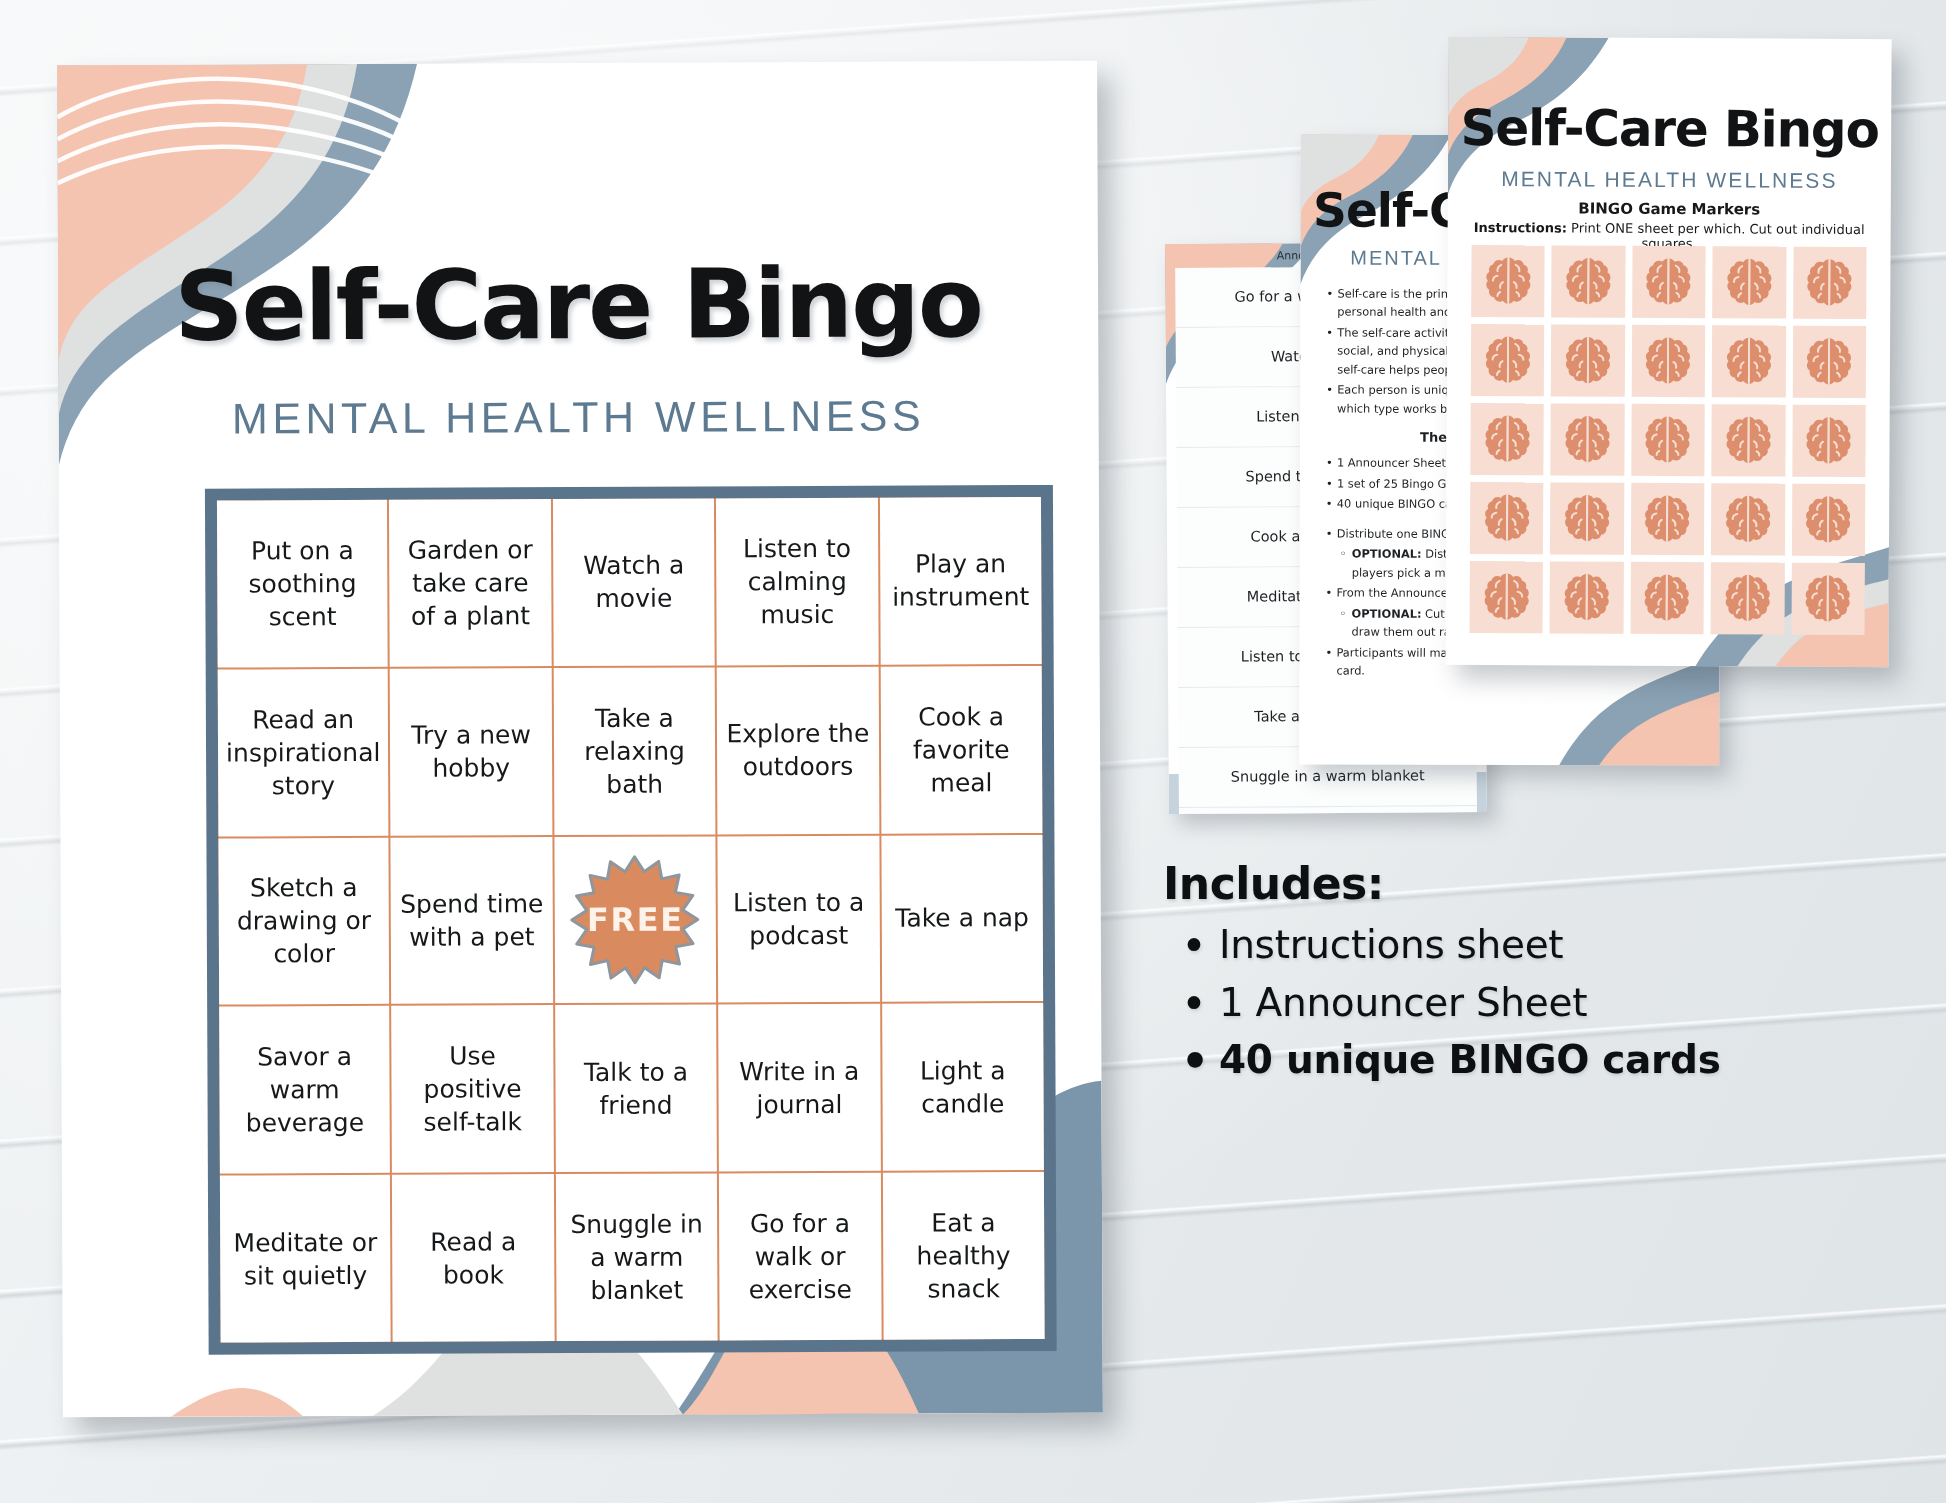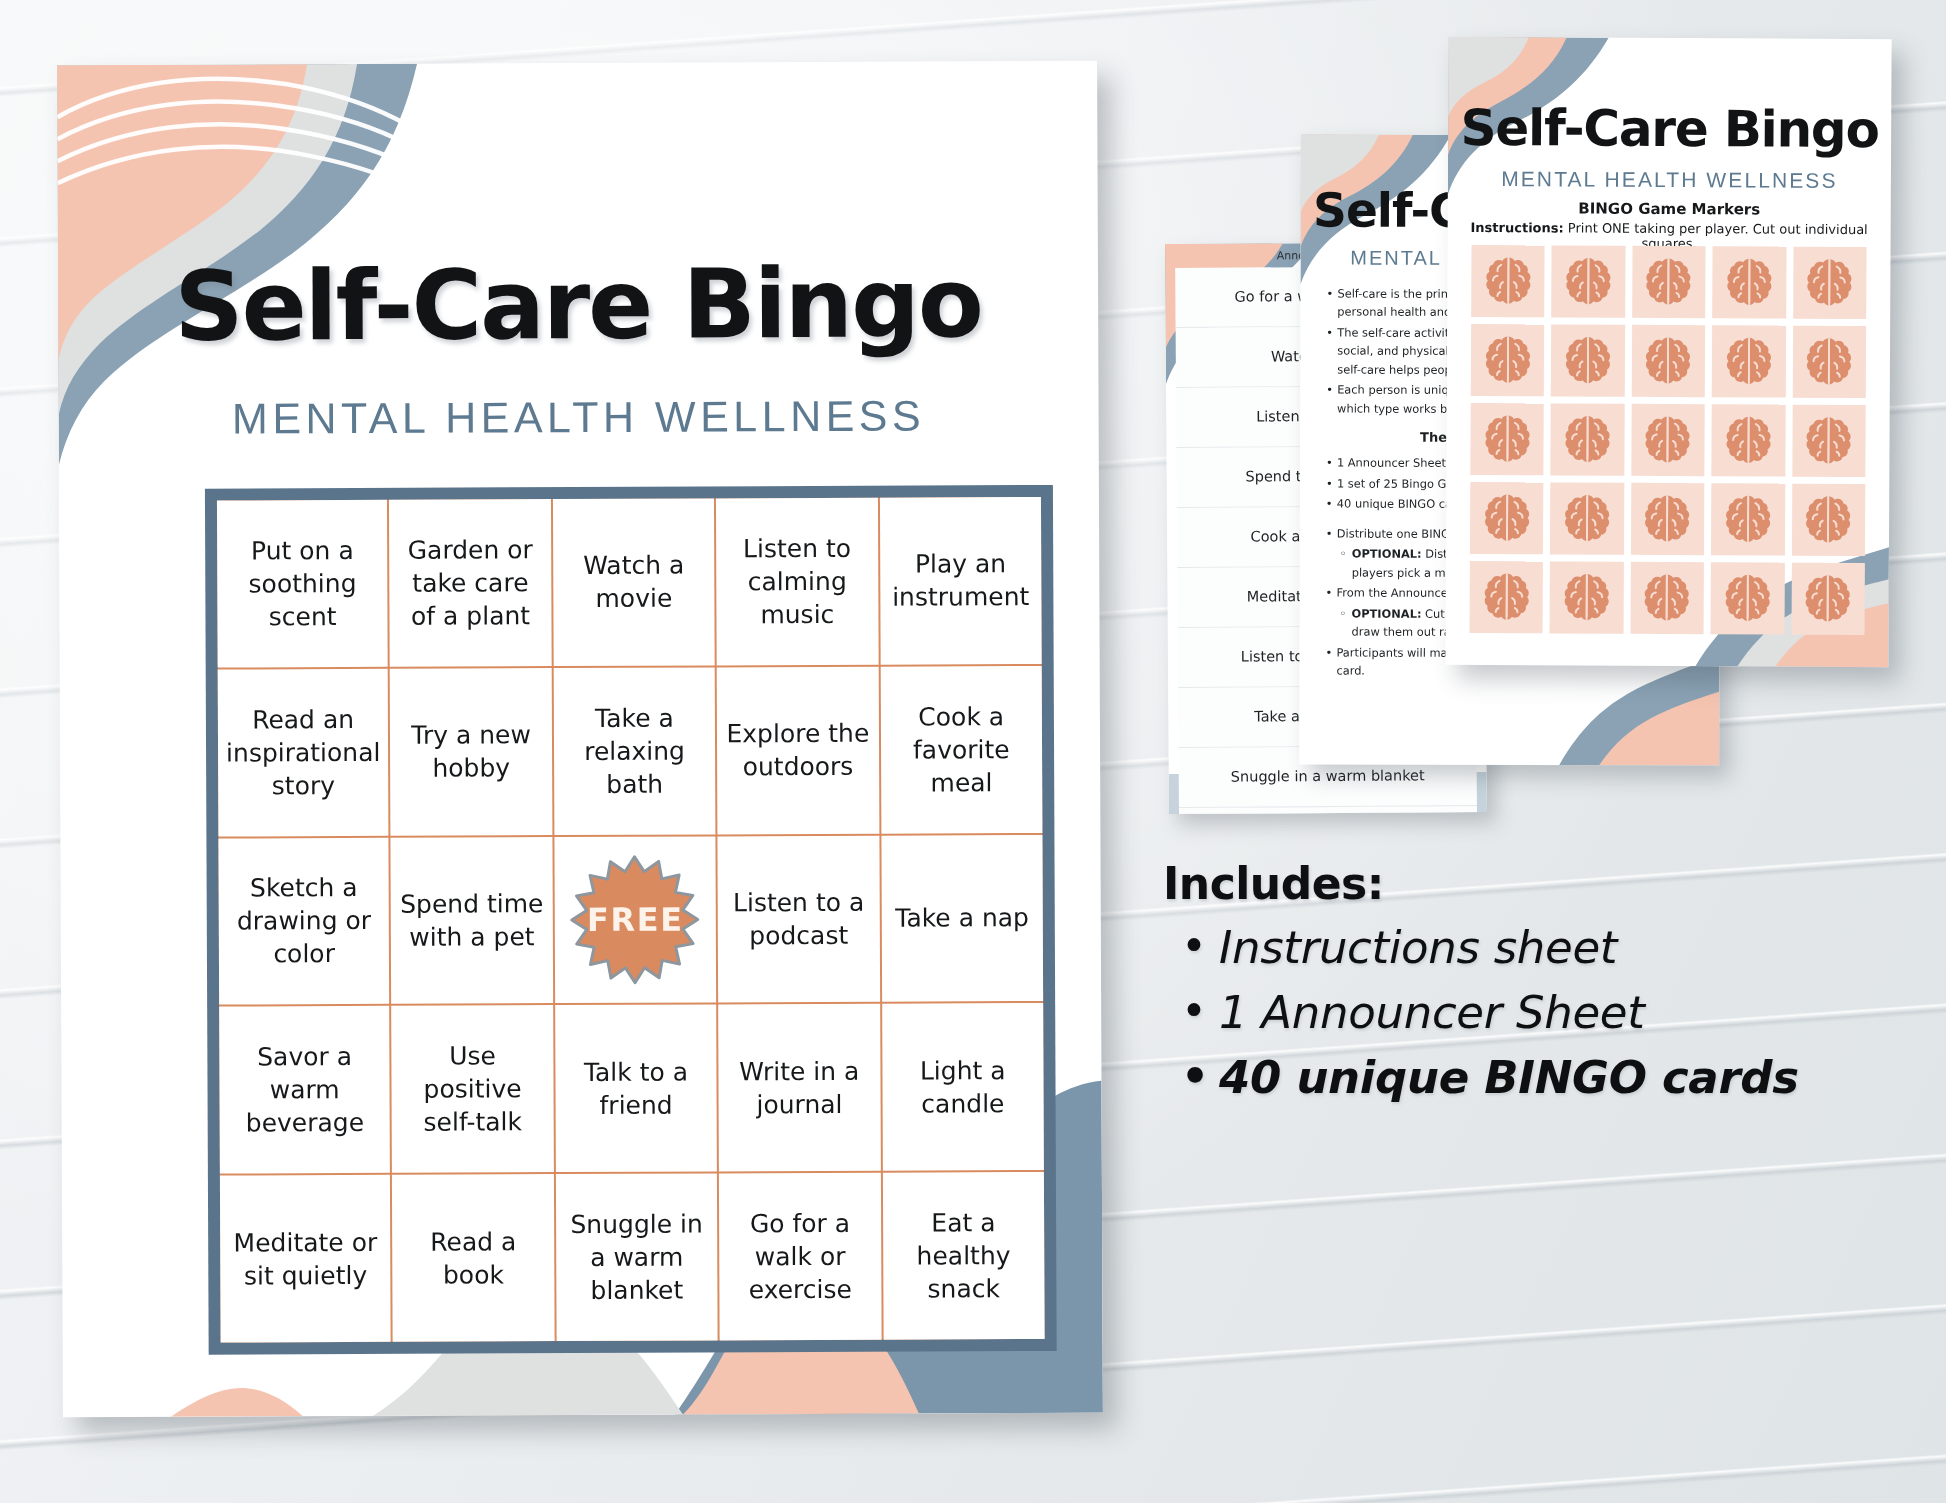--- a/index.html
+++ b/index.html
@@ -307,27 +307,26 @@
     letter-spacing: -0.5px;
     margin-bottom: 12px;
     font-family: "DejaVu Sans", sans-serif;
     text-shadow: 1px 2px 3px rgba(150,158,165,0.4);
   }
   #includes-list { list-style: none; }
   #includes-list li {
     position: relative;
     padding-left: 56px;
     margin-bottom: 10px;
-    font-size: 45px;
+    font-size: 39px;
     line-height: 1.22;
     font-family: "DejaVu Sans", sans-serif;
     font-weight: 400;
     letter-spacing: -0.3px;
     text-shadow: 1px 2px 3px rgba(150,158,165,0.35);
-    font-style: italic;
   }
   #includes-list li::before {
     content: "•";
     position: absolute;
     left: 18px;
     top: -2px;
     font-size: 44px;
   }
   #includes-list li.bold { font-weight: 700; }
   #includes-list li .u-bold {
@@ -401,21 +400,21 @@
     <path d="M0,0 L118,0 C104,32 80,50 50,66 C25,79 8,95 0,118 Z" fill="#f5c4b0"></path>
     <path d="M0,0 L80,0 C72,22 56,36 35,46 C17,55 5,66 0,80 Z" fill="#dfe0e0"></path>
     <path d="M250,628 C296,552 352,536 443,508 L443,628 Z" fill="#8aa2b4"></path>
     <path d="M292,628 C328,572 372,558 443,540 L443,628 Z" fill="#dfe0e0"></path>
     <path d="M330,628 C358,586 392,576 443,564 L443,628 Z" fill="#f5c4b0"></path>
   </svg>
   <div class="mk-title">Self-Care Bingo</div>
   <div class="mk-sub">MENTAL HEALTH WELLNESS</div>
   <div class="mk-line1">BINGO Game Markers</div>
   <div class="mk-line2">
-    <b>Instructions:</b><span> Print ONE taking per player. Cut out individual squares.</span>
+    <b>Instructions:</b><span> Print ONE sheet per which. Cut out individual squares.</span>
   </div>
   <div id="markers-grid">
       <div class="marker-tile" style="background: rgb(247, 221, 210);">
         <svg viewBox="0 0 64 64">
           <path d="M32 6c-3.1 0-5.6 1.5-6.9 3.7-1-.6-2.2-1-3.5-1-3.2 0-5.9 2.2-6.5 5.1-2.6.5-4.6 2.7-4.6 5.4 0 .9.2 1.7.6 2.5-2 1.1-3.4 3.2-3.4 5.6 0 1.7.7 3.3 1.8 4.5-1.1 1.1-1.8 2.6-1.8 4.3 0 2.4 1.3 4.5 3.3 5.6-.2.6-.3 1.3-.3 2 0 3.2 2.5 5.8 5.7 6.1.6 2.8 3.2 4.9 6.2 4.9 1.3 0 2.5-.4 3.5-1.1 1.3 2.1 3.8 3.5 6.9 3.5V6z M32 6c3.1 0 5.6 1.5 6.9 3.7 1-.6 2.2-1 3.5-1 3.2 0 5.9 2.2 6.5 5.1 2.6.5 4.6 2.7 4.6 5.4 0 .9-.2 1.7-.6 2.5 2 1.1 3.4 3.2 3.4 5.6 0 1.7-.7 3.3-1.8 4.5 1.1 1.1 1.8 2.6 1.8 4.3 0 2.4-1.3 4.5-3.3 5.6.2.6.3 1.3.3 2 0 3.2-2.5 5.8-5.7 6.1-.6 2.8-3.2 4.9-6.2 4.9-1.3 0-2.5-.4-3.5-1.1-1.3 2.1-3.8 3.5-6.9 3.5V6z" fill="#dd8e6d"></path>
           <path d="M24 14c-3 1.5-4.5 4-4 7M20 26c-3 .5-5 2.5-5 5.5M26 33c-2.5 1.5-3.5 4-3 6.5M23 44c-2 1-3 2.5-3 4.5M40 14c3 1.5 4.5 4 4 7M44 26c3 .5 5 2.5 5 5.5M38 33c2.5 1.5 3.5 4 3 6.5M41 44c2 1 3 2.5 3 4.5" fill="none" stroke="#f7ddd2" stroke-width="2.2" stroke-linecap="round"></path>
           <rect x="31" y="7" width="2" height="47" fill="#f7ddd2"></rect>
         </svg>
       </div>
       <div class="marker-tile" style="background: rgb(247, 221, 210);">

